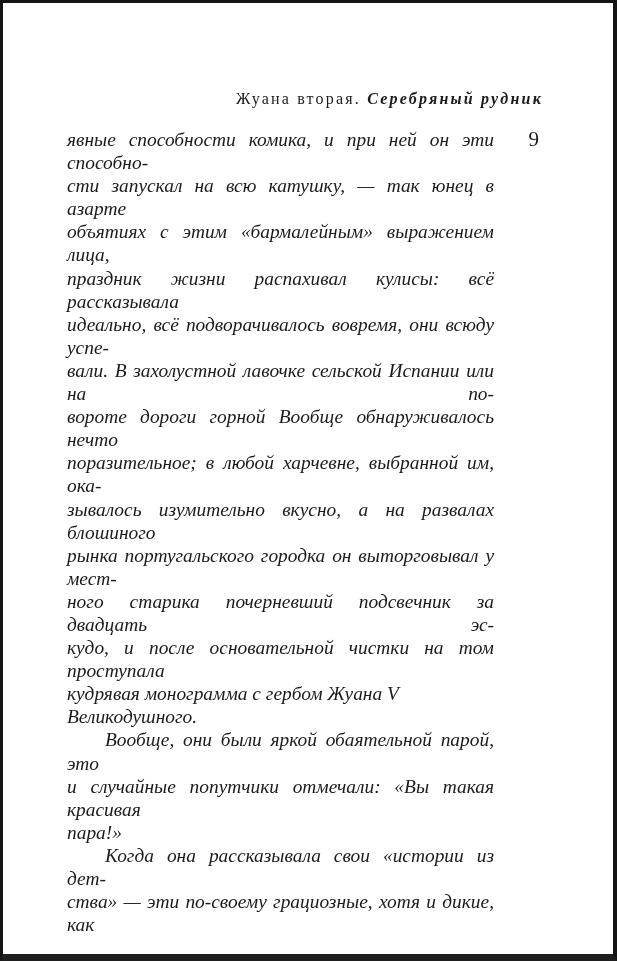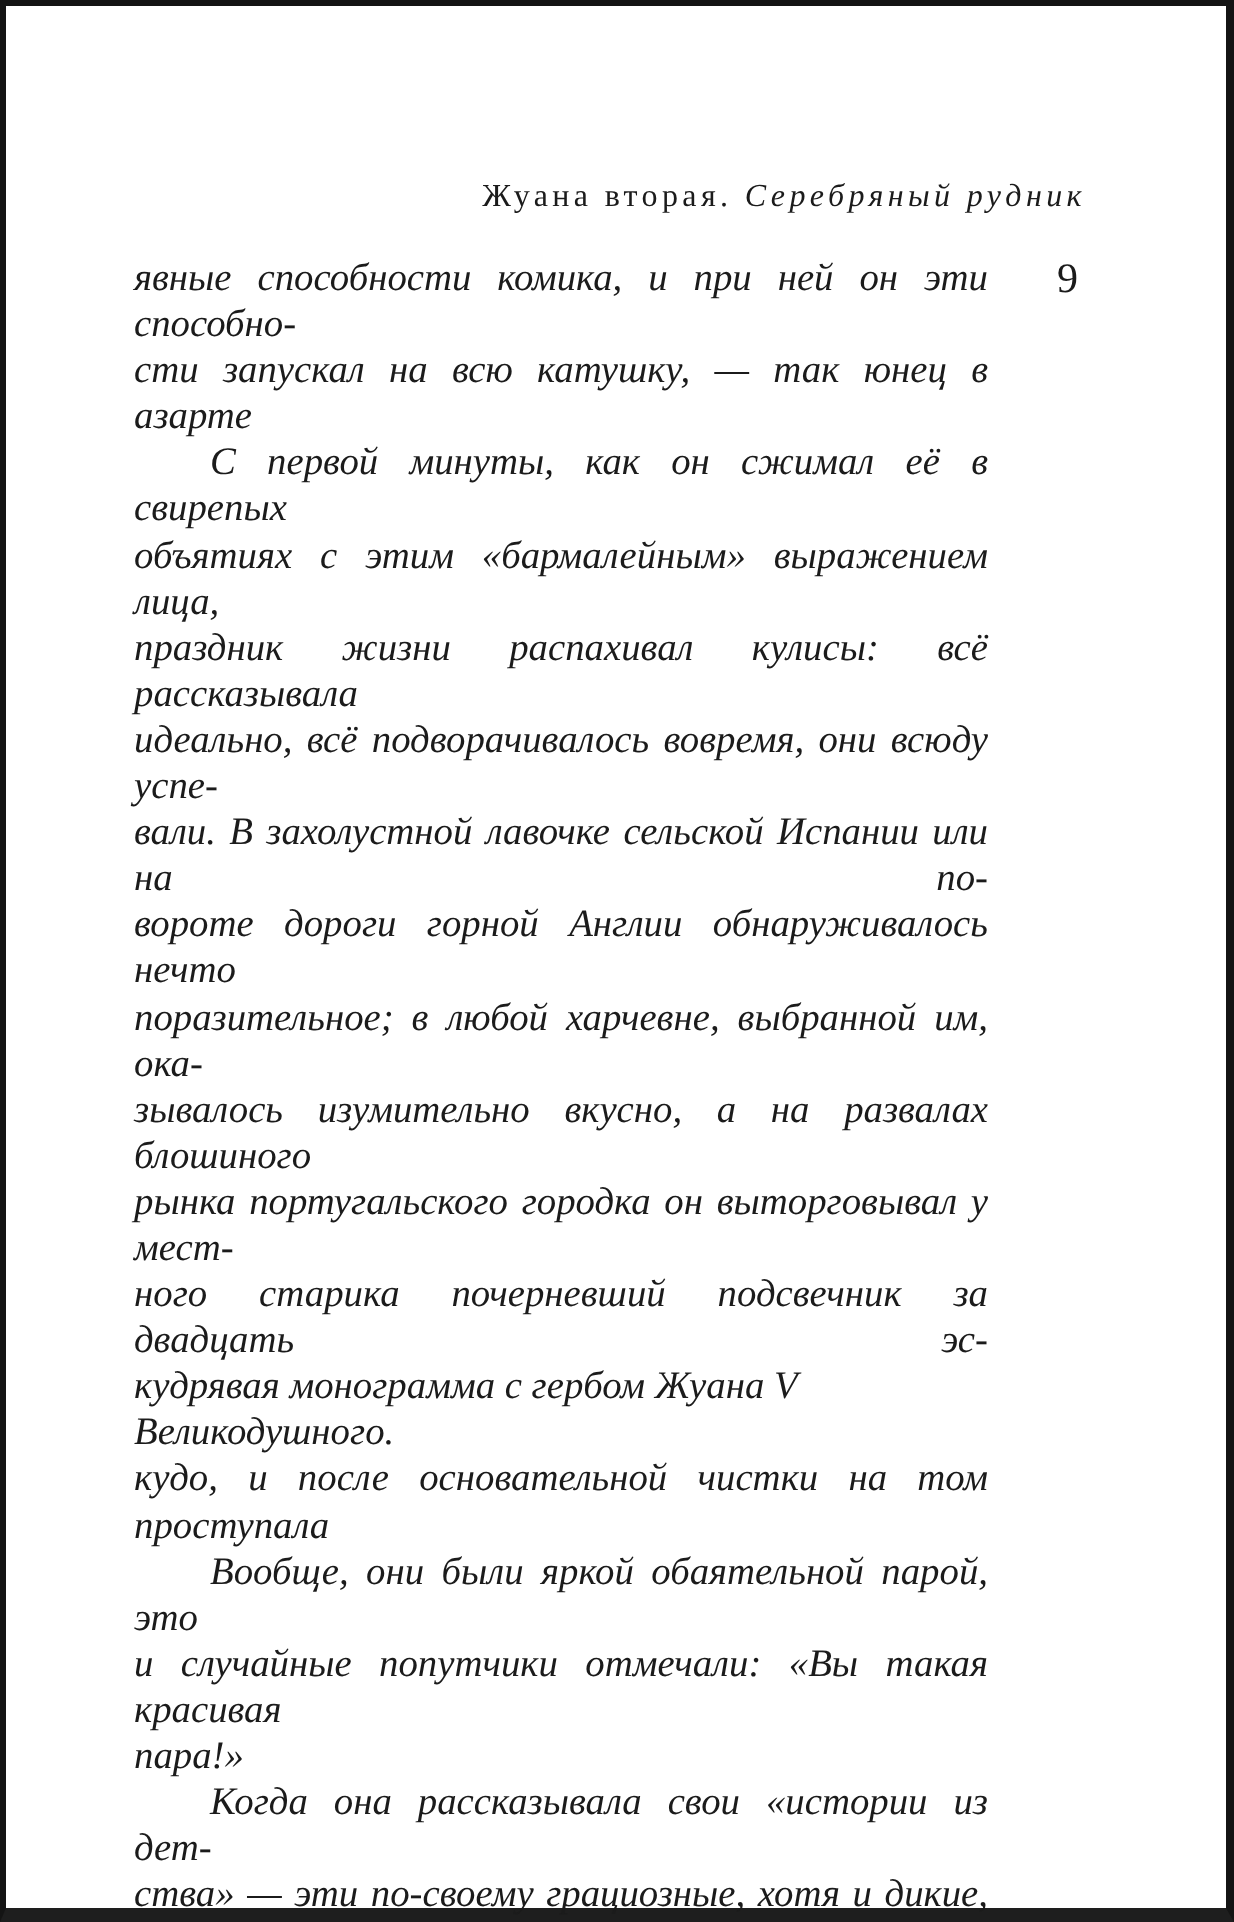--- a/index.html
+++ b/index.html
@@ -25,20 +25,21 @@
     position: absolute;
     top: 87px;
     right: 70px;
     font-size: 16px;
     letter-spacing: 2.2px;
     white-space: nowrap;
     color: var(--text-color, #1b1b1b);
   }
   .running-head .chapter {
     font-style: italic;
+    font-weight: bold;
   }
   .page-number {
     position: absolute;
     top: 124px;
     right: 74px;
     font-size: 21px;
     font-style: normal;
   }
   .text-block {
     position: absolute;
@@ -68,31 +69,30 @@
     <span class="book-part">Жуана вторая.</span>
     <span> </span>
     <span class="chapter">Серебряный рудник</span>
   </div>
 
   <div class="page-number">9</div>
 
   <div class="text-block">
       <div class="line just">явные способности комика, и при ней он эти способно-</div>
       <div class="line just">сти запускал на всю катушку, — так юнец в азарте</div>
-      <div class="line indent just">С первой минуты, как он сжимал её в свирепых</div>
       <div class="line just">объятиях с этим «бармалейным» выражением лица,</div>
       <div class="line just">праздник жизни распахивал кулисы: всё рассказывала</div>
       <div class="line just">идеально, всё подворачивалось вовремя, они всюду успе-</div>
       <div class="line just">вали. В захолустной лавочке сельской Испании или на по-</div>
-      <div class="line just">вороте дороги горной Англии обнаруживалось нечто</div>
+      <div class="line just">вороте дороги горной Вообще обнаруживалось нечто</div>
       <div class="line just">поразительное; в любой харчевне, выбранной им, ока-</div>
       <div class="line just">зывалось изумительно вкусно, а на развалах блошиного</div>
       <div class="line just">рынка португальского городка он выторговывал у мест-</div>
       <div class="line just">ного старика почерневший подсвечник за двадцать эс-</div>
+      <div class="line just">кудо, и после основательной чистки на том проступала</div>
       <div class="line">кудрявая монограмма с гербом Жуана V Великодушного.</div>
-      <div class="line just">кудо, и после основательной чистки на том проступала</div>
       <div class="line indent just">Вообще, они были яркой обаятельной парой, это</div>
       <div class="line just">и случайные попутчики отмечали: «Вы такая красивая</div>
       <div class="line">пара!»</div>
       <div class="line indent just">Когда она рассказывала свои «истории из дет-</div>
       <div class="line just">ства» — эти по-своему грациозные, хотя и дикие, как</div>
     </div>
 </div>
 
 </body></html>

